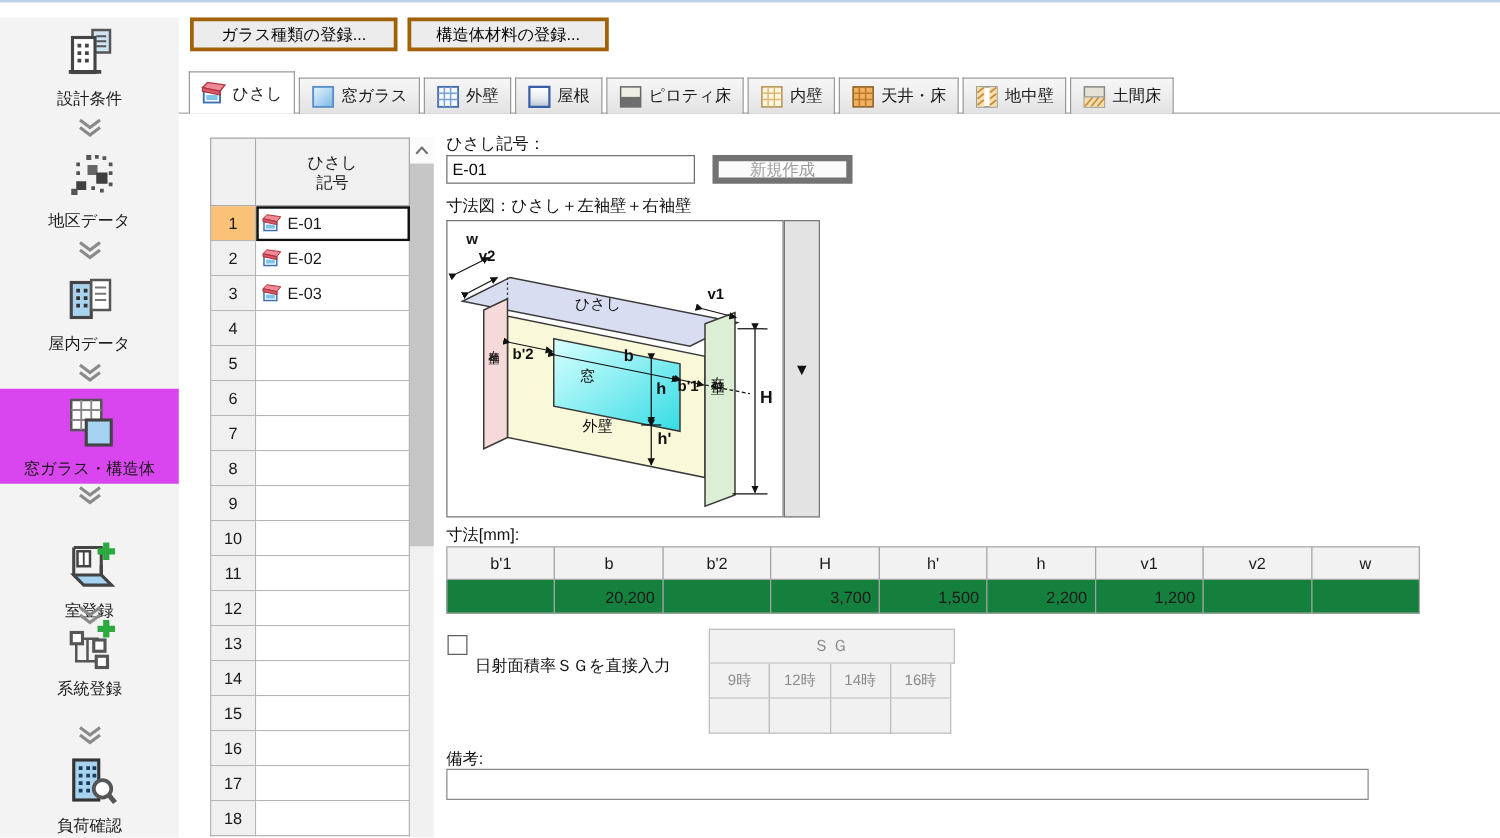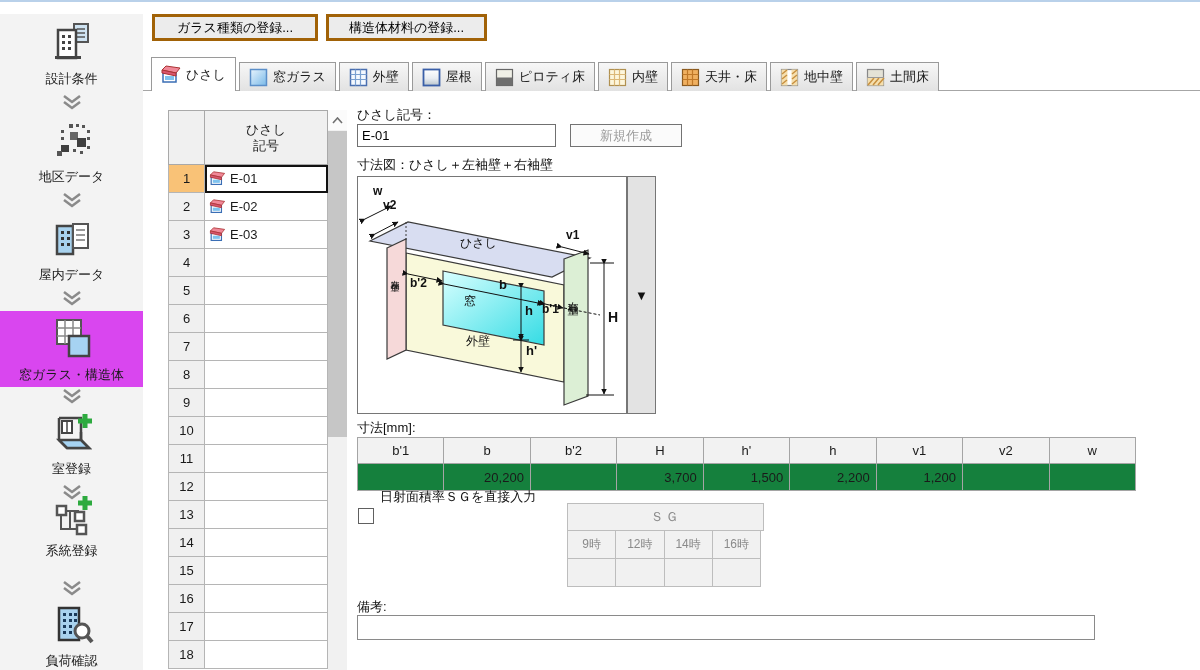--- a/index.html
+++ b/index.html
@@ -37,21 +37,21 @@
   .lr.sel .lv{outline:2px solid #111;outline-offset:-2px;}
   
   .vscroll{position:absolute;left:328px;top:110px;width:19px;height:560px;background:#f1f1f1;}
   .varrow{height:20px;background:#fbfbfb;display:flex;align-items:center;justify-content:center;cursor:pointer;}
   .vthumb{position:absolute;top:21px;left:0;width:19px;height:306px;background:#c6c6c6;cursor:pointer;}
   
   .flabel{position:absolute;font-size:13px;color:#111;}
   .tinput{position:absolute;border:1px solid #707070;background:#fff;font-size:13px;
           font-family:inherit;padding:0 4px;box-sizing:border-box;}
   .btn-new{position:absolute;left:570px;top:124px;width:112px;height:23px;background:#fbfbfb;
-           border:1px solid #737373;color:#9b9b9b;font-size:13px;display:flex;align-items:center;justify-content:center;box-sizing:border-box;}
+           border:5px solid #737373;color:#9b9b9b;font-size:13px;display:flex;align-items:center;justify-content:center;box-sizing:border-box;}
   
   .diag{position:absolute;left:357px;top:176px;width:268px;height:236px;border:1px solid #767676;background:#fff;box-sizing:content-box;}
   .diag .dl{position:absolute;font-size:12px;font-weight:bold;color:#111;line-height:12px;}
   .diag .dl.jp{font-weight:normal;font-size:12px;}
   .diag .dl.vert{writing-mode:vertical-rl;letter-spacing:1px;font-weight:normal;}
   .dropbar{position:absolute;left:627px;top:176px;width:29px;height:238px;background:#e3e3e3;border:1px solid #767676;
            display:flex;align-items:center;justify-content:center;font-size:13px;color:#111;cursor:pointer;box-sizing:border-box;}
   
   .dims{position:absolute;left:357px;top:437px;width:779px;display:flex;}
   .dcol{flex:1;margin-left:-1px;}
@@ -172,21 +172,21 @@
     </span>
     <span class="lbl">窓ガラス・構造体</span>
   </div>
   <div class="sb-sep" style="top:374px">
     <svg width="24" height="16" viewBox="0 0 24 16">
         <path d="M4 2 L12 8 L20 2" fill="none" stroke="#8a8a8a" stroke-width="2.5"></path>
         <path d="M4 8 L12 14 L20 8" fill="none" stroke="#8a8a8a" stroke-width="2.5"></path>
       </svg>
   </div>
 
-  <div class="sb-item" style="top:396px">
+  <div class="sb-item" style="top:416px">
     <span>
       <svg width="46" height="46" viewBox="0 0 46 46">
         <path d="M10 8 h22 v22" fill="none" stroke="#444" stroke-width="2.5"></path>
         <rect x="13" y="11" width="10" height="12" fill="#fff" stroke="#444" stroke-width="2"></rect>
         <line x1="18" y1="11" x2="18" y2="23" stroke="#444" stroke-width="1.5"></line>
         <path d="M10 8 v22 l8 8 h22 l-8 -8 v-8" fill="none" stroke="#444" stroke-width="2.5"></path>
         <path d="M10 30 l8 8 h22 l-8 -8 z" fill="#a6d3f2" stroke="#444" stroke-width="2.5"></path>
         <path d="M36 4 v14 M29 11 h14" stroke="#2daa3f" stroke-width="5"></path>
       </svg>
     </span>
@@ -578,21 +578,21 @@
       <div class="dh">v2</div>
       <div class="dv"></div>
     </div>
     <div class="dcol">
       <div class="dh">w</div>
       <div class="dv"></div>
     </div>
   </div>
 
 <div class="cb"></div>
-<div class="flabel" style="left:380px;top:488px">日射面積率ＳＧを直接入力</div>
+<div class="flabel" style="left:380px;top:524px">日射面積率ＳＧを直接入力</div>
 <div class="sg">
   <div class="sgh">ＳＧ</div>
   <div class="sgrow" id="sg-times">
       <div class="sgc">9時</div>
       <div class="sgc">12時</div>
       <div class="sgc">14時</div>
       <div class="sgc">16時</div>
     </div>
   <div class="sgrow" id="sg-values">
       <div class="sgc"></div>

